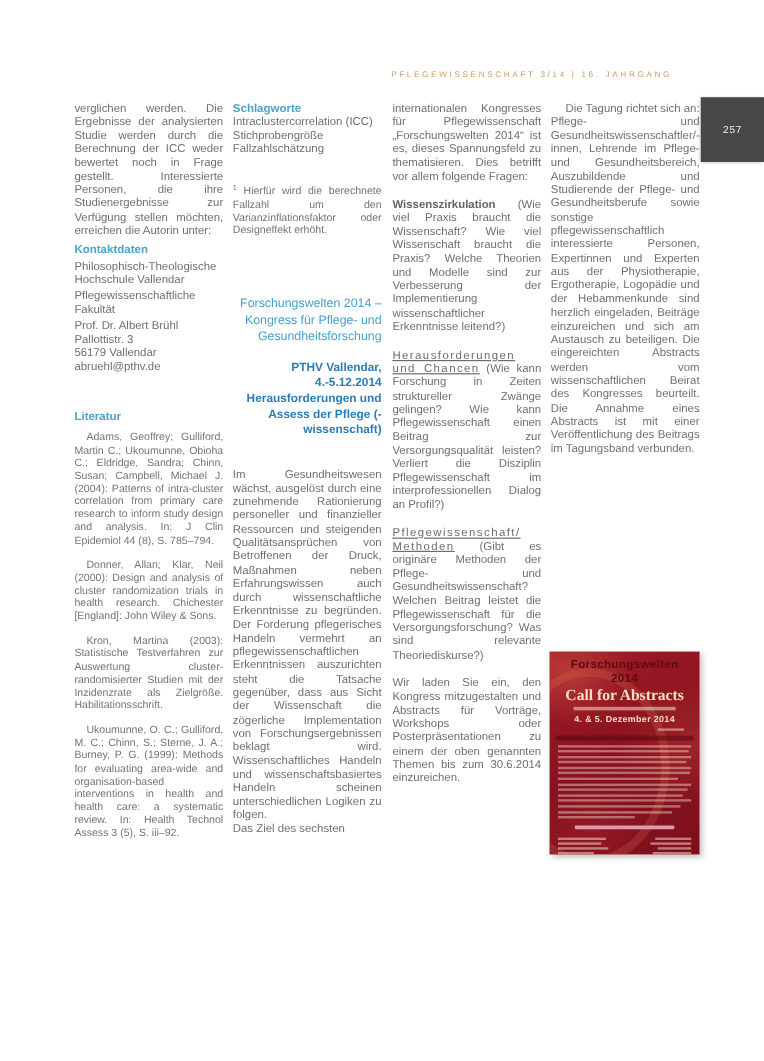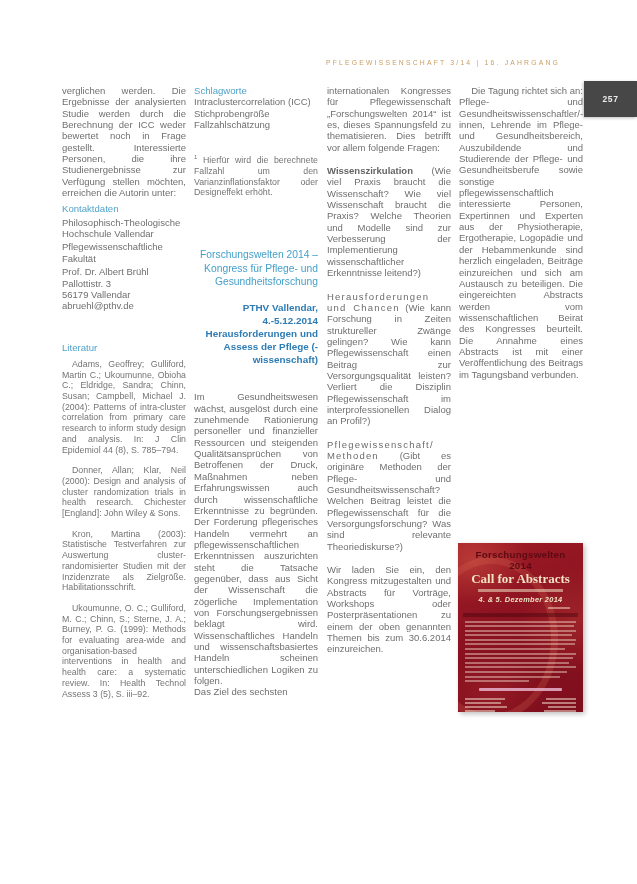--- a/index.html
+++ b/index.html
@@ -6,47 +6,47 @@
   .page {
     position:relative; width:637px; height:884px; margin:0 auto;
     background:#ffffff; overflow:hidden;
     font-family:"Liberation Sans", sans-serif;
   }
   .running-head {
     position:absolute; top:59px; right:77px;
     font-size:6.8px; letter-spacing:2.2px; color:#c89d63; white-space:nowrap;
   }
   .page-badge {
-    position:absolute; top:81px; right:0; width:53px; height:36px;
+    position:absolute; top:81px; right:0; width:53px; height:54px;
     background:#474747; color:#ececec; display:flex; align-items:center; justify-content:center;
-    font-size:8.5px; letter-spacing:0.6px; box-shadow:-1px 1px 3px rgba(0,0,0,0.25);font-weight:bold;
+    font-size:8.5px; letter-spacing:0.6px; box-shadow:-1px 1px 3px rgba(0,0,0,0.25);
   }
   .col {
     position:absolute; top:85px; width:124px;
     font-size:9.5px; line-height:11.35px; color:#6f6f6f; text-align:justify;
   }
   .col1{left:62px}.col2{left:194px}.col3{left:327px}.col4{left:459px}
   p{margin:0}
-  .blue-heading { margin:5px 0 0 0; font-size:9.6px; font-weight:normal; color:#4fa3c9; text-align:left; }
+  .blue-heading { margin:5px 0 0 0; font-size:9.6px; font-weight:bold; color:#4fa3c9; text-align:left; }
   .lit-heading { margin-top:30px; }
   .contact { text-align:left; }
   .contact .grp { margin-top:2px; }
   .ref { font-size:8.8px; line-height:10.7px; text-indent:10px; margin-top:10px; color:#747474; }
   .ref.first { margin-top:6px; }
   .keywords { text-align:left; }
   .footnote { margin-top:22px; font-size:8.8px; line-height:10.7px; color:#747474; }
   .footnote sup { font-size:6px; }
   .announce { margin-top:50px; text-align:right; }
   .announce-title { color:#45a0cb; font-size:10.3px; line-height:13.6px; }
   .announce-venue { margin-top:13px; color:#2d7cb5; font-weight:bold; font-size:9.9px; line-height:12.9px; }
   .announce-sub { color:#2d7cb5; font-weight:bold; font-size:9.9px; line-height:12.9px; }
   .after-announce { margin-top:25px; }
   .topic { margin-top:12px; }
   .topic-title.bold { font-weight:bold; color:#646464; }
-  .topic-title.spaced { letter-spacing:1.2px; color:#6c6c6c; }
+  .topic-title.spaced { letter-spacing:1.2px; color:#6c6c6c;text-decoration:underline; }
   .gap-top { margin-top:12px; }
 
   
   .poster {
     position:absolute; left:458px; top:543px; width:125px; height:169px;
     box-sizing:border-box; padding:6px 7px; overflow:hidden;
     background:
       radial-gradient(ellipse 90px 70px at 12% 10%, rgba(216,94,74,0.45), transparent 62%),
       radial-gradient(ellipse 100px 90px at 96% 45%, rgba(198,70,60,0.35), transparent 62%),
       radial-gradient(ellipse 80px 60px at 28% 88%, rgba(182,52,52,0.30), transparent 62%),
@@ -54,21 +54,21 @@
     box-shadow:2px 2px 5px rgba(0,0,0,0.25);
   }
   .poster::before {
     content:""; position:absolute; left:-34px; top:14px; width:120px; height:150px;
     border:7px solid rgba(222,112,86,0.22); border-radius:50%; pointer-events:none;
   }
   .poster-title { position:relative; text-align:center; color:#5d0a13; font-weight:bold; font-size:9.8px; letter-spacing:0.2px; }
   .poster-main  { position:relative; text-align:center; color:#f1e2c3; font-family:"Liberation Serif", serif; font-weight:bold; font-size:13px; margin-top:0; }
   .bar { background:rgba(243,226,197,0.55); }
   .subline { position:relative; width:76%; height:2.5px; margin:2px auto 3px; }
-  .poster-date { position:relative; text-align:center; color:#f1e2c3; font-weight:bold; font-size:7.4px; letter-spacing:0.3px;font-style:italic; }
+  .poster-date { position:relative; text-align:center; color:#f1e2c3; font-weight:bold; font-size:7.4px; letter-spacing:0.3px; }
   .tiny-right { position:relative; width:22px; height:2px; margin:3px 6px 0 auto; background:rgba(243,226,197,0.5); }
   .band { position:relative; height:4px; background:rgba(78,6,14,0.5); margin:4px -2px 4px; }
   .fp { position:relative; height:2px; background:rgba(250,236,216,0.42); margin:2.6px 0; }
   .link-bar { position:relative; width:74%; height:3px; margin:6px auto 5px; background:rgba(233,178,205,0.85); border-radius:1px; }
   .addr { position:relative; display:flex; justify-content:space-between; margin-top:3px; }
   .addr-col { width:46%; }
   .addr-col.right div { margin-left:auto; }
   .ab { height:1.8px; background:rgba(250,236,216,0.5); margin:2.2px 0; }
 </style>
 </head>

